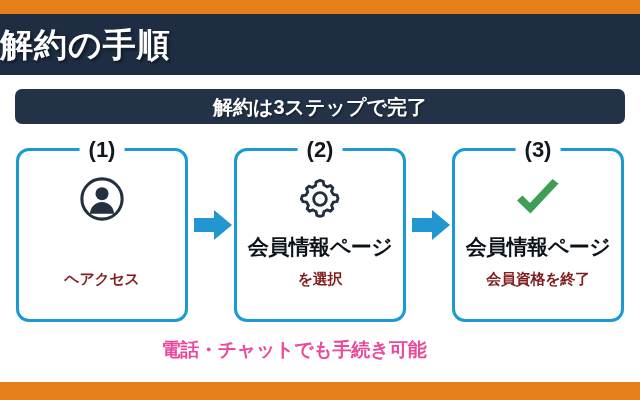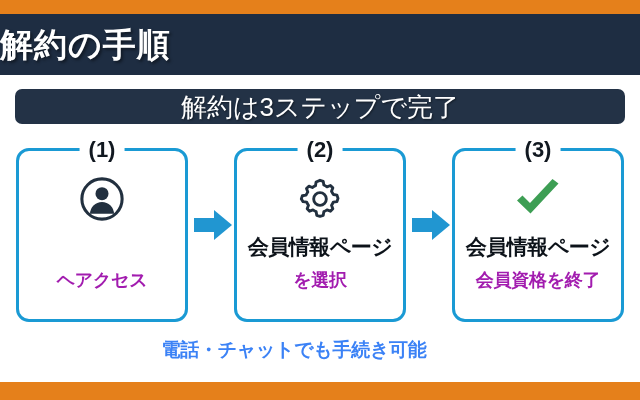--- a/index.html
+++ b/index.html
@@ -61,22 +61,22 @@
     left: 15px; top: 89px;
     width: 610px; height: 35px;
     background: #233246;
     border-radius: 7px;
     display: flex;
     align-items: center;
     justify-content: center;
   }
   .subtitle-text {
     color: #ffffff;
-    font-size: 26px;
-    font-weight: normal;
+    font-size: 20px;
+    font-weight: bold;
     line-height: 1;
     text-shadow: 1px 1px 2px rgba(0,0,0,0.45);
   }
 
   
   .steps-row {
     position: absolute;
     left: 0; top: 148px;
     width: 640px; height: 178px;
   }
@@ -129,23 +129,23 @@
     font-weight: bold;
     color: #0c1219;
     line-height: 1.12;
     letter-spacing: -0.5px;
   }
   .step-sub {
     position: absolute;
     top: 120px;
     left: 0; right: 0;
     text-align: center;
-    font-size: 18px;
-    font-weight: bold;
-    color: #a21caf;
+    font-size: 15px;
+    font-weight: bold;
+    color: #7f1d1d;
     line-height: 1.1;
     letter-spacing: -0.3px;
   }
 
   
   .step-arrow {
     position: absolute;
     top: 62px;
     width: 38px;
     height: 30px;
@@ -168,21 +168,21 @@
   }
 
   
   .footer-note {
     position: absolute;
     left: 0; top: 340px;
     width: 588px;
     text-align: center;
     font-size: 19px;
     font-weight: bold;
-    color: #3b82f6;
+    color: #ec4899;
     line-height: 1;
     letter-spacing: -0.3px;
   }
 </style>
 </head>
 <body>
 
 <div class="infographic">
 
   <div class="accent-bar-top"></div>

